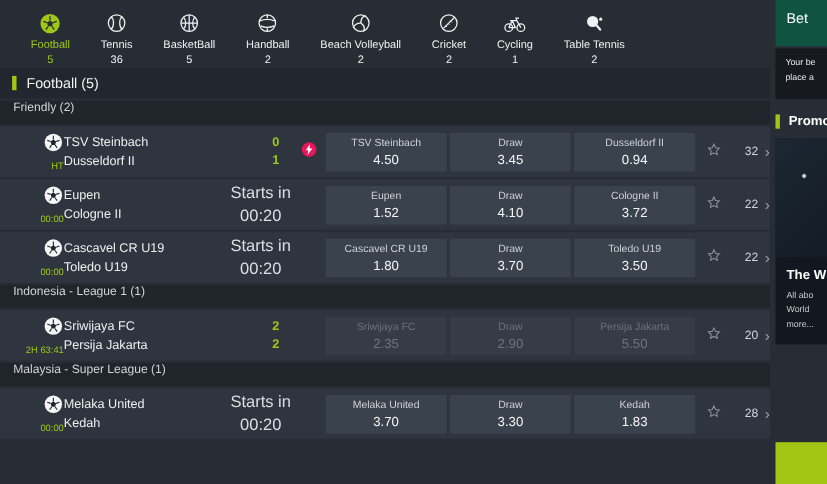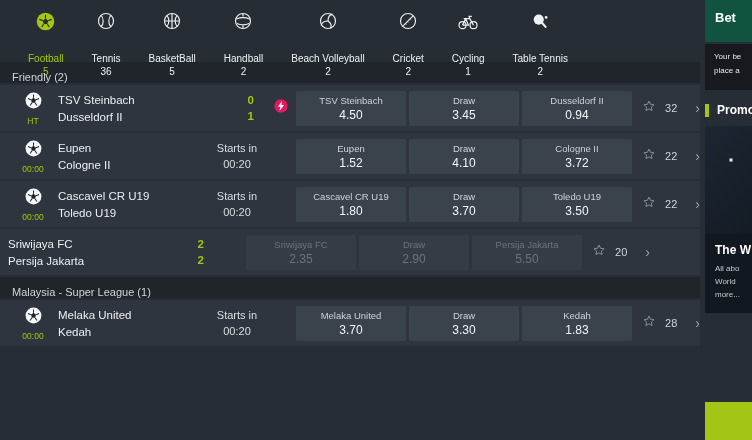--- a/index.html
+++ b/index.html
@@ -3,57 +3,57 @@
 <meta charset="utf-8">
 <style>
   *{box-sizing:border-box;margin:0;padding:0}
   html,body{width:752px;height:440px;overflow:hidden}
   body{position:relative;background:#272d34;font-family:"Liberation Sans",sans-serif}
 
   
   .nav{display:flex;align-items:flex-start;height:62px;padding:9px 0 0 14px;width:700px}
   .nav-item{display:flex;flex-direction:column;align-items:center;padding:0 14px;cursor:pointer}
   .nav-item .icon{height:24px;display:flex;align-items:center;justify-content:center}
-  .nav-label{font-size:10px;color:#eef1f3;margin-top:20px;white-space:nowrap}
+  .nav-label{font-size:10px;color:#eef1f3;margin-top:3px;white-space:nowrap}
   .nav-count{font-size:10px;color:#eef1f3;margin-top:2px}
   .nav-item.active .nav-label,.nav-item.active .nav-count{color:#a2c613}
 
   
   .main{width:700px}
   .page-header{height:27px;background:#21272e;display:flex;align-items:center;margin-bottom:3px}
   .accent{width:4px;height:13px;background:#a2c613;margin:0 9px 0 11px;flex:none}
   .page-title{font-size:13px;color:#f0f2f4}
-  .league{background:#20252b;height:21px;display:flex;align-items:flex-end;padding-left:12px;margin-bottom:2px}
+  .league{background:#20252b;height:21px;display:flex;align-items:flex-start;padding-left:12px;margin-bottom:2px}
   .league-title{font-size:11px;color:#cfd4d8}
 
   .row{background:#2e353e;height:46px;display:flex;align-items:center;margin-bottom:2px;padding-left:8px}
-  .col-icon{width:50px;display:flex;flex-direction:column;align-items:center;justify-content:center;flex:none}
+  .col-icon{width:50px;display:flex;flex-direction:column;align-items:flex-end;justify-content:center;flex:none}
   .status{font-size:8.5px;color:#a2c613;margin-top:2px;white-space:nowrap}
   .col-teams{width:150px;display:flex;flex-direction:column;gap:5px;flex:none}
   .team{font-size:11.5px;color:#eceff1;white-space:nowrap}
   .col-mid{width:58px;display:flex;flex-direction:column;align-items:center;gap:4px;flex:none}
   .col-mid.scores{align-items:flex-end;padding-right:12px}
-  .starts-label,.starts-time{font-size:11px;color:#dbdfe2}
+  .starts-label,.starts-time{font-size:15px;color:#dbdfe2}
   .score{font-size:11.5px;color:#a2c613;font-weight:bold}
   .col-boost{width:30px;display:flex;justify-content:center;align-items:center;flex:none}
   .odds{display:flex;gap:3px;flex:none}
   .odd{width:110px;height:35px;background:#3a424c;display:flex;flex-direction:column;align-items:center;justify-content:center;cursor:pointer;border-radius:1px}
   .odd-label{font-size:9.5px;color:#ced3d8;white-space:nowrap}
   .odd-value{font-size:12px;font-weight:normal;color:#f3f5f7;margin-top:2px}
   .row.suspended .odd{background:#353c45}
   .row.suspended .odd-label,.row.suspended .odd-value{color:#6c737b}
   .col-star{width:30px;display:flex;justify-content:center;margin-left:2px;flex:none;cursor:pointer}
-  .col-markets{width:42px;display:flex;align-items:center;justify-content:flex-end;padding-right:6px;gap:18px;flex:none;cursor:pointer}
+  .col-markets{width:42px;display:flex;align-items:center;justify-content:flex-end;padding-right:6px;gap:6px;flex:none;cursor:pointer}
   .mcount{font-size:11px;color:#d0d5d9}
   .chev{font-size:14px;color:#99a0a8;line-height:1}
 
   
   .sidebar{position:absolute;top:0;left:705px;width:220px;height:440px}
   .sb-header{height:42px;background:#0f5340;padding:8px 10px}
-  .sb-title{font-size:13px;color:#ffffff;font-weight:bold}
+  .sb-title{font-size:13px;color:#ffffff;font-weight:normal}
   .sb-note{background:#16191d;margin-top:2px;height:46px;padding:8px 9px;display:flex;flex-direction:column;gap:5px}
   .sb-note-line{font-size:8px;color:#e8eaec;white-space:nowrap}
   .sb-promo{display:flex;align-items:center;margin-top:13px}
   .sb-promo .accent{margin:0 8px 0 0}
   .sb-promo-title{font-size:12px;color:#ffffff;font-weight:bold}
   .sb-card{margin-top:9px;background:#12181f;cursor:pointer}
   .sb-card-img{height:108px;background:
       radial-gradient(circle at 26px 34px, rgba(255,255,255,.85) 1px, transparent 2.5px),
       radial-gradient(circle at 60px 70px, rgba(255,255,255,.5) 1px, transparent 2px),
       linear-gradient(135deg,#1c2733,#0a0e14)}
@@ -167,20 +167,24 @@
           <circle cx="18.4" cy="7.3" r="1.6" fill="#eef1f3"></circle>
         </svg>
     </span>
     <span class="nav-label">Table Tennis</span>
     <span class="nav-count">2</span>
   </div>
 </div>
 
 <div class="main">
 
+  <div class="page-header">
+    <span class="accent"></span>
+    <span class="page-title">Football (5)</span>
+  </div>
 
   <div class="league">
     <span class="league-title">Friendly (2)</span>
   </div>
 
   <div class="row">
     <div class="col-icon">
       <span><svg width="19" height="19" viewBox="0 0 24 24">
             <circle cx="12" cy="12" r="10" fill="#f4f6f7"></circle>
             <polygon points="12,8.6 15.2,11 14,14.8 10,14.8 8.8,11" fill="#21262c"></polygon>
@@ -325,22 +329,39 @@
       <span><svg width="14" height="14" viewBox="0 0 24 24" fill="none" stroke="#8d949c" stroke-width="1.6">
             <path d="M12 3.5 L14.6 9 20.5 9.8 16.2 13.9 17.3 19.8 12 16.9 6.7 19.8 7.8 13.9 3.5 9.8 9.4 9 Z"></path>
           </svg></span>
     </div>
     <div class="col-markets">
       <span class="mcount">22</span>
       <span class="chev">›</span>
     </div>
   </div>
 
+  <div class="league">
+    <span class="league-title">Indonesia - League 1 (1)</span>
+  </div>
 
   <div class="row suspended">
+    <div class="col-icon">
+      <span><svg width="19" height="19" viewBox="0 0 24 24">
+            <circle cx="12" cy="12" r="10" fill="#f4f6f7"></circle>
+            <polygon points="12,8.6 15.2,11 14,14.8 10,14.8 8.8,11" fill="#21262c"></polygon>
+            <g stroke="#21262c" stroke-width="1.3">
+              <line x1="12" y1="8.6" x2="12" y2="4.4"></line>
+              <line x1="15.2" y1="11" x2="19" y2="9.6"></line>
+              <line x1="14" y1="14.8" x2="16.3" y2="18.3"></line>
+              <line x1="10" y1="14.8" x2="7.7" y2="18.3"></line>
+              <line x1="8.8" y1="11" x2="5" y2="9.6"></line>
+            </g>
+          </svg></span>
+      <span class="status">2H 63:41</span>
+    </div>
     <div class="col-teams">
       <span class="team">Sriwijaya FC</span>
       <span class="team">Persija Jakarta</span>
     </div>
     <div class="col-mid scores">
       <span class="score">2</span>
       <span class="score">2</span>
     </div>
     <div class="col-boost"></div>
     <div class="odds">

